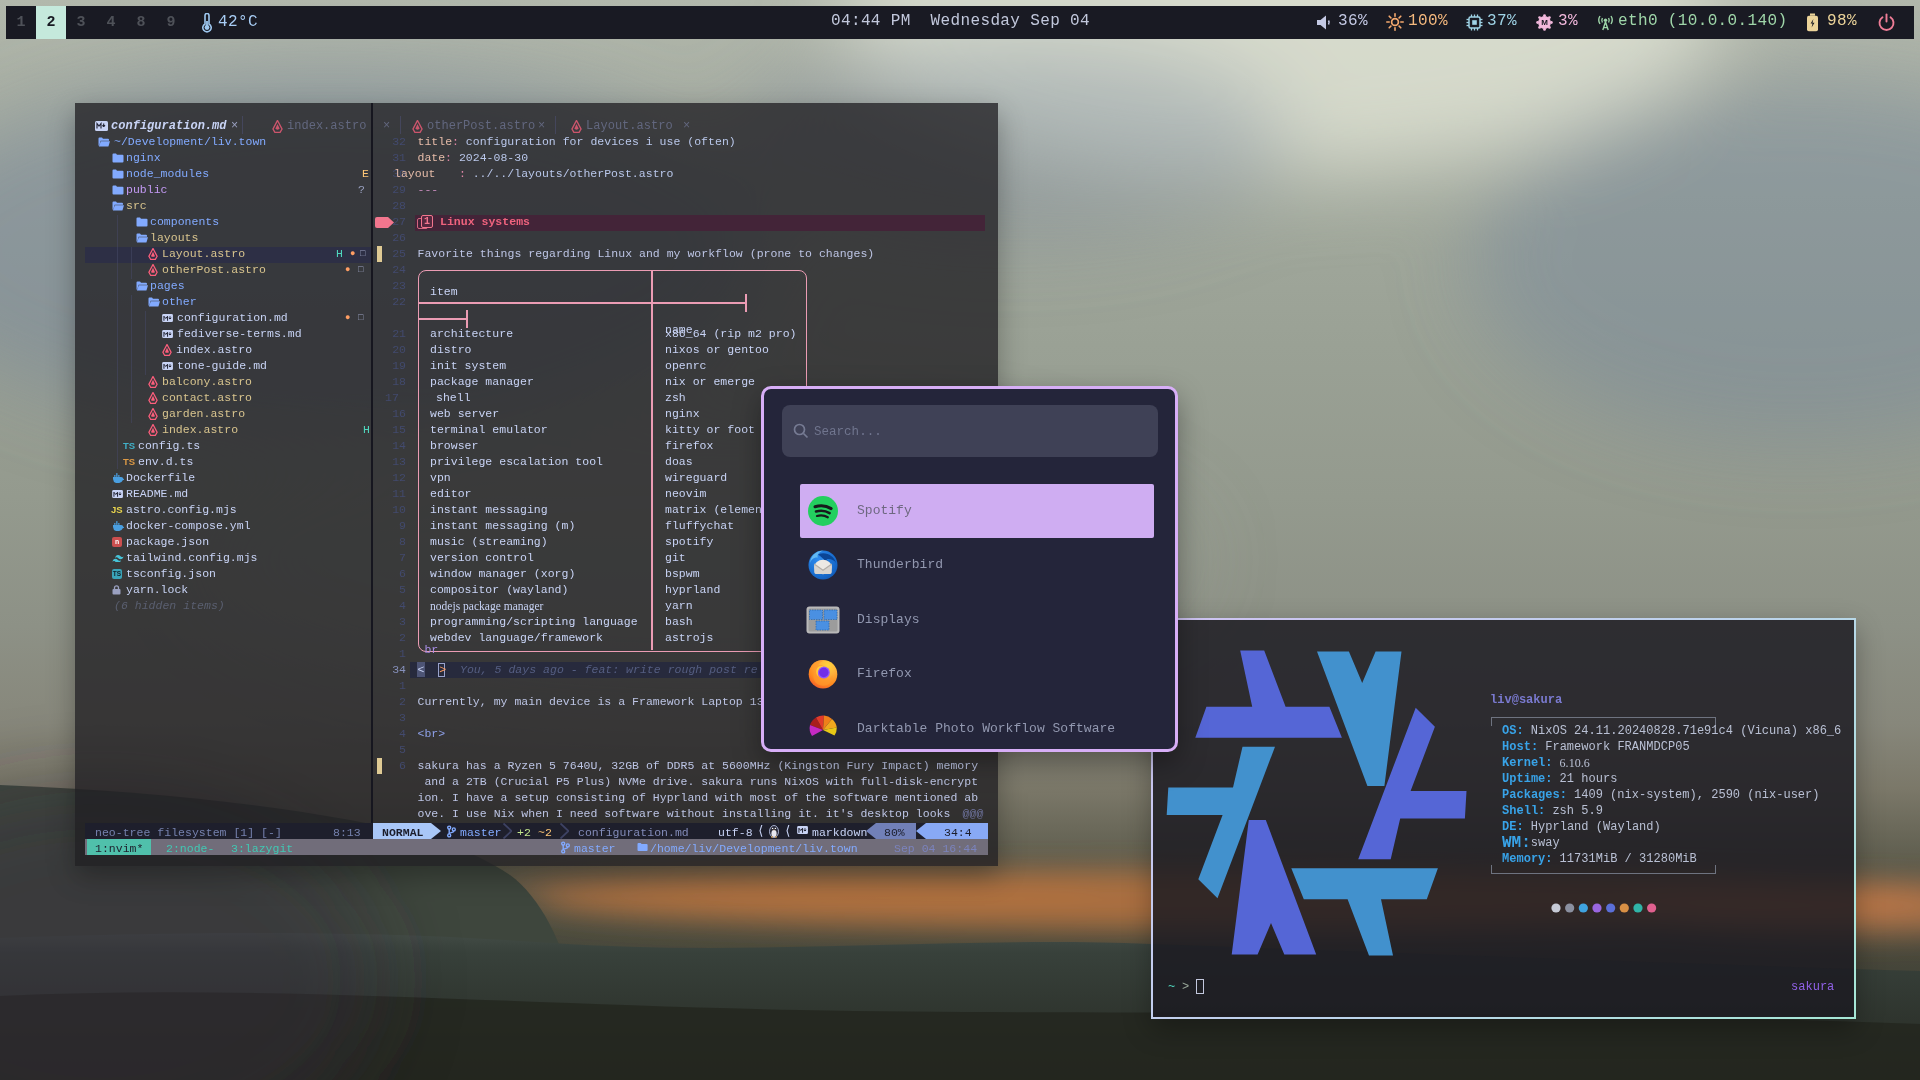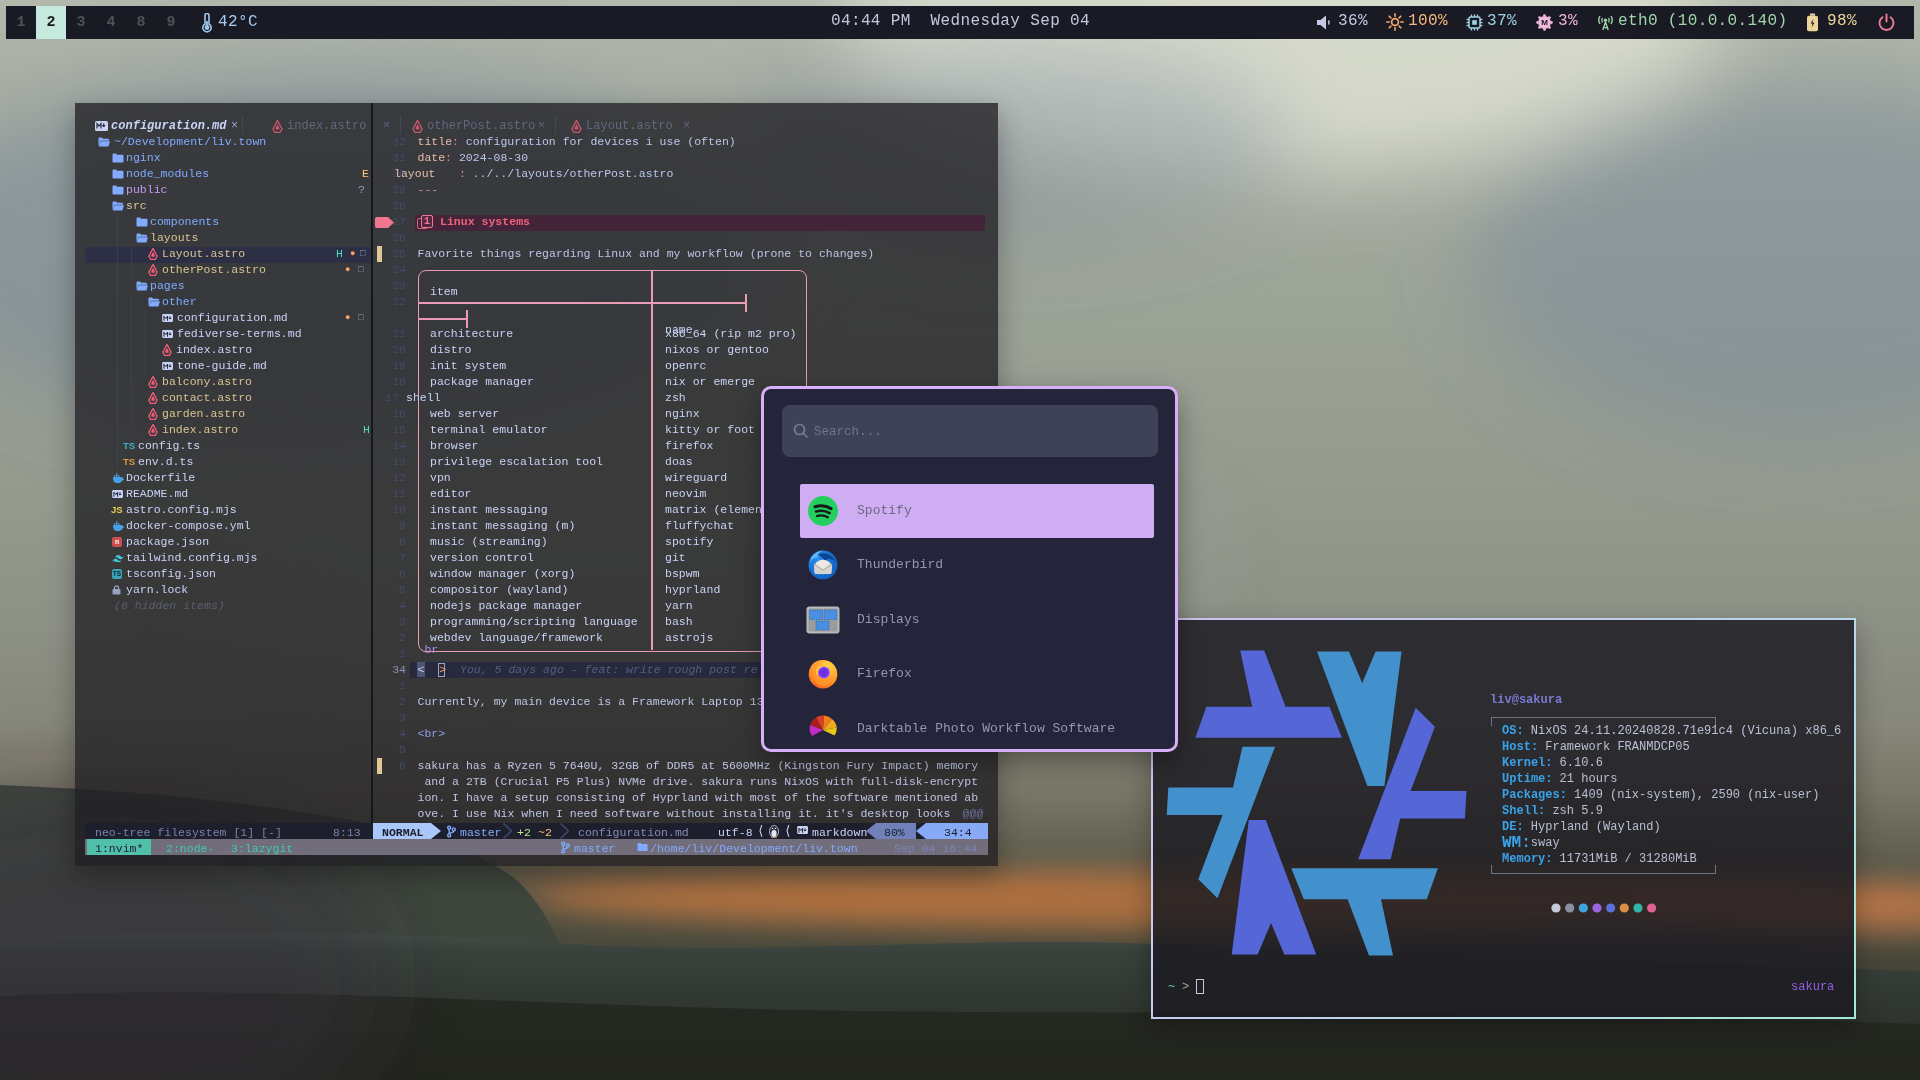--- a/index.html
+++ b/index.html
@@ -363,21 +363,21 @@
 <div class="t" style="left:378px;top:342px;width:28px;text-align:right;color:#424a6e">20</div>
 <div class="t" style="left:430px;top:342px;color:#c8d3f5;">distro</div>
 <div class="t" style="left:665px;top:342px;color:#c8d3f5;">nixos or gentoo</div>
 <div class="t" style="left:378px;top:358px;width:28px;text-align:right;color:#424a6e">19</div>
 <div class="t" style="left:430px;top:358px;color:#c8d3f5;">init system</div>
 <div class="t" style="left:665px;top:358px;color:#c8d3f5;">openrc</div>
 <div class="t" style="left:378px;top:374px;width:28px;text-align:right;color:#424a6e">18</div>
 <div class="t" style="left:430px;top:374px;color:#c8d3f5;">package manager</div>
 <div class="t" style="left:665px;top:374px;color:#c8d3f5;">nix or emerge</div>
 <div class="t" style="left:378px;top:390px;width:28px;text-align:center;color:#424a6e">17</div>
-<div class="t" style="left:406px;top:390px;color:#c8d3f5;">shell</div>
+<div class="t" style="left:436px;top:390px;color:#c8d3f5;">shell</div>
 <div class="t" style="left:665px;top:390px;color:#c8d3f5;">zsh</div>
 <div class="t" style="left:378px;top:406px;width:28px;text-align:right;color:#424a6e">16</div>
 <div class="t" style="left:430px;top:406px;color:#c8d3f5;">web server</div>
 <div class="t" style="left:665px;top:406px;color:#c8d3f5;">nginx</div>
 <div class="t" style="left:378px;top:422px;width:28px;text-align:right;color:#424a6e">15</div>
 <div class="t" style="left:430px;top:422px;color:#c8d3f5;">terminal emulator</div>
 <div class="t" style="left:665px;top:422px;color:#c8d3f5;">kitty or foot</div>
 <div class="t" style="left:378px;top:438px;width:28px;text-align:right;color:#424a6e">14</div>
 <div class="t" style="left:430px;top:438px;color:#c8d3f5;">browser</div>
 <div class="t" style="left:665px;top:438px;color:#c8d3f5;">firefox</div>
@@ -402,21 +402,21 @@
 <div class="t" style="left:378px;top:550px;width:28px;text-align:right;color:#424a6e">7</div>
 <div class="t" style="left:430px;top:550px;color:#c8d3f5;">version control</div>
 <div class="t" style="left:665px;top:550px;color:#c8d3f5;">git</div>
 <div class="t" style="left:378px;top:566px;width:28px;text-align:right;color:#424a6e">6</div>
 <div class="t" style="left:430px;top:566px;color:#c8d3f5;">window manager (xorg)</div>
 <div class="t" style="left:665px;top:566px;color:#c8d3f5;">bspwm</div>
 <div class="t" style="left:378px;top:582px;width:28px;text-align:right;color:#424a6e">5</div>
 <div class="t" style="left:430px;top:582px;color:#c8d3f5;">compositor (wayland)</div>
 <div class="t" style="left:665px;top:582px;color:#c8d3f5;text-align:right;">hyprland</div>
 <div class="t" style="left:378px;top:598px;width:28px;text-align:right;color:#424a6e">4</div>
-<div class="t" style="left:430px;top:598px;color:#c8d3f5;">nodejs package manager</div>
+<div class="t" style="left:430px;top:598px;color:#c8d3f5;font-family:Liberation Serif, serif;">nodejs package manager</div>
 <div class="t" style="left:665px;top:598px;color:#c8d3f5;">yarn</div>
 <div class="t" style="left:378px;top:614px;width:28px;text-align:right;color:#424a6e">3</div>
 <div class="t" style="left:430px;top:614px;color:#c8d3f5;">programming/scripting language</div>
 <div class="t" style="left:665px;top:614px;color:#c8d3f5;">bash</div>
 <div class="t" style="left:378px;top:630px;width:28px;text-align:right;color:#424a6e">2</div>
 <div class="t" style="left:430px;top:630px;color:#c8d3f5;">webdev language/framework</div>
 <div class="t" style="left:665px;top:630px;color:#c8d3f5;">astrojs</div>
 <div class="t" style="left:378px;top:646px;width:28px;text-align:right;color:#424a6e">1</div>
 <div class="abs" style="left:410px;top:662px;width:578px;height:16px;background:#272a3d"></div>
 <div class="t" style="left:378px;top:662px;width:28px;text-align:right;color:#8690bb">34</div>
@@ -525,21 +525,21 @@
 <div class="abs" style="left:1491px;top:717px;width:1.4px;height:9px;background:#6e7380"></div>
 <div class="abs" style="left:1714.6px;top:717px;width:1.4px;height:9px;background:#6e7380"></div>
 <div class="abs" style="left:1491px;top:873px;width:225px;height:1.4px;background:#6e7380"></div>
 <div class="abs" style="left:1491px;top:865px;width:1.4px;height:9px;background:#6e7380"></div>
 <div class="abs" style="left:1714.6px;top:865px;width:1.4px;height:9px;background:#6e7380"></div>
 <div class="t" style="left:1502px;top:723px;font-size:12px;color:#38a3e8;font-weight:bold;">OS:</div>
 <div class="t" style="left:1530.8px;top:723px;font-size:12px;color:#b9c0d4;">NixOS 24.11.20240828.71e91c4 (Vicuna) x86_6</div>
 <div class="t" style="left:1502px;top:739px;font-size:12px;color:#38a3e8;font-weight:bold;">Host:</div>
 <div class="t" style="left:1545.2px;top:739px;font-size:12px;color:#b9c0d4;">Framework FRANMDCP05</div>
 <div class="t" style="left:1502px;top:755px;font-size:12px;color:#38a3e8;font-weight:bold;">Kernel:</div>
-<div class="t" style="left:1559.6px;top:755px;font-size:12px;color:#b9c0d4;">6.10.6</div>
+<div class="t" style="left:1559.6px;top:755px;font-size:12px;color:#b9c0d4;font-family:Liberation Serif, serif;">6.10.6</div>
 <div class="t" style="left:1502px;top:771px;font-size:12px;color:#38a3e8;font-weight:bold;">Uptime:</div>
 <div class="t" style="left:1559.6px;top:771px;font-size:12px;color:#b9c0d4;">21 hours</div>
 <div class="t" style="left:1502px;top:787px;font-size:12px;color:#38a3e8;font-weight:bold;">Packages:</div>
 <div class="t" style="left:1574.0px;top:787px;font-size:12px;color:#b9c0d4;">1409 (nix-system), 2590 (nix-user)</div>
 <div class="t" style="left:1502px;top:803px;font-size:12px;color:#38a3e8;font-weight:bold;">Shell:</div>
 <div class="t" style="left:1552.4px;top:803px;font-size:12px;color:#b9c0d4;">zsh 5.9</div>
 <div class="t" style="left:1502px;top:819px;font-size:12px;color:#38a3e8;font-weight:bold;">DE:</div>
 <div class="t" style="left:1530.8px;top:819px;font-size:12px;color:#b9c0d4;">Hyprland (Wayland)</div>
 <div class="t" style="left:1502px;top:835px;font-size:16px;color:#38a3e8;font-weight:bold;">WM:</div>
 <div class="t" style="left:1530.8px;top:835px;font-size:12px;color:#b9c0d4;">sway</div>

